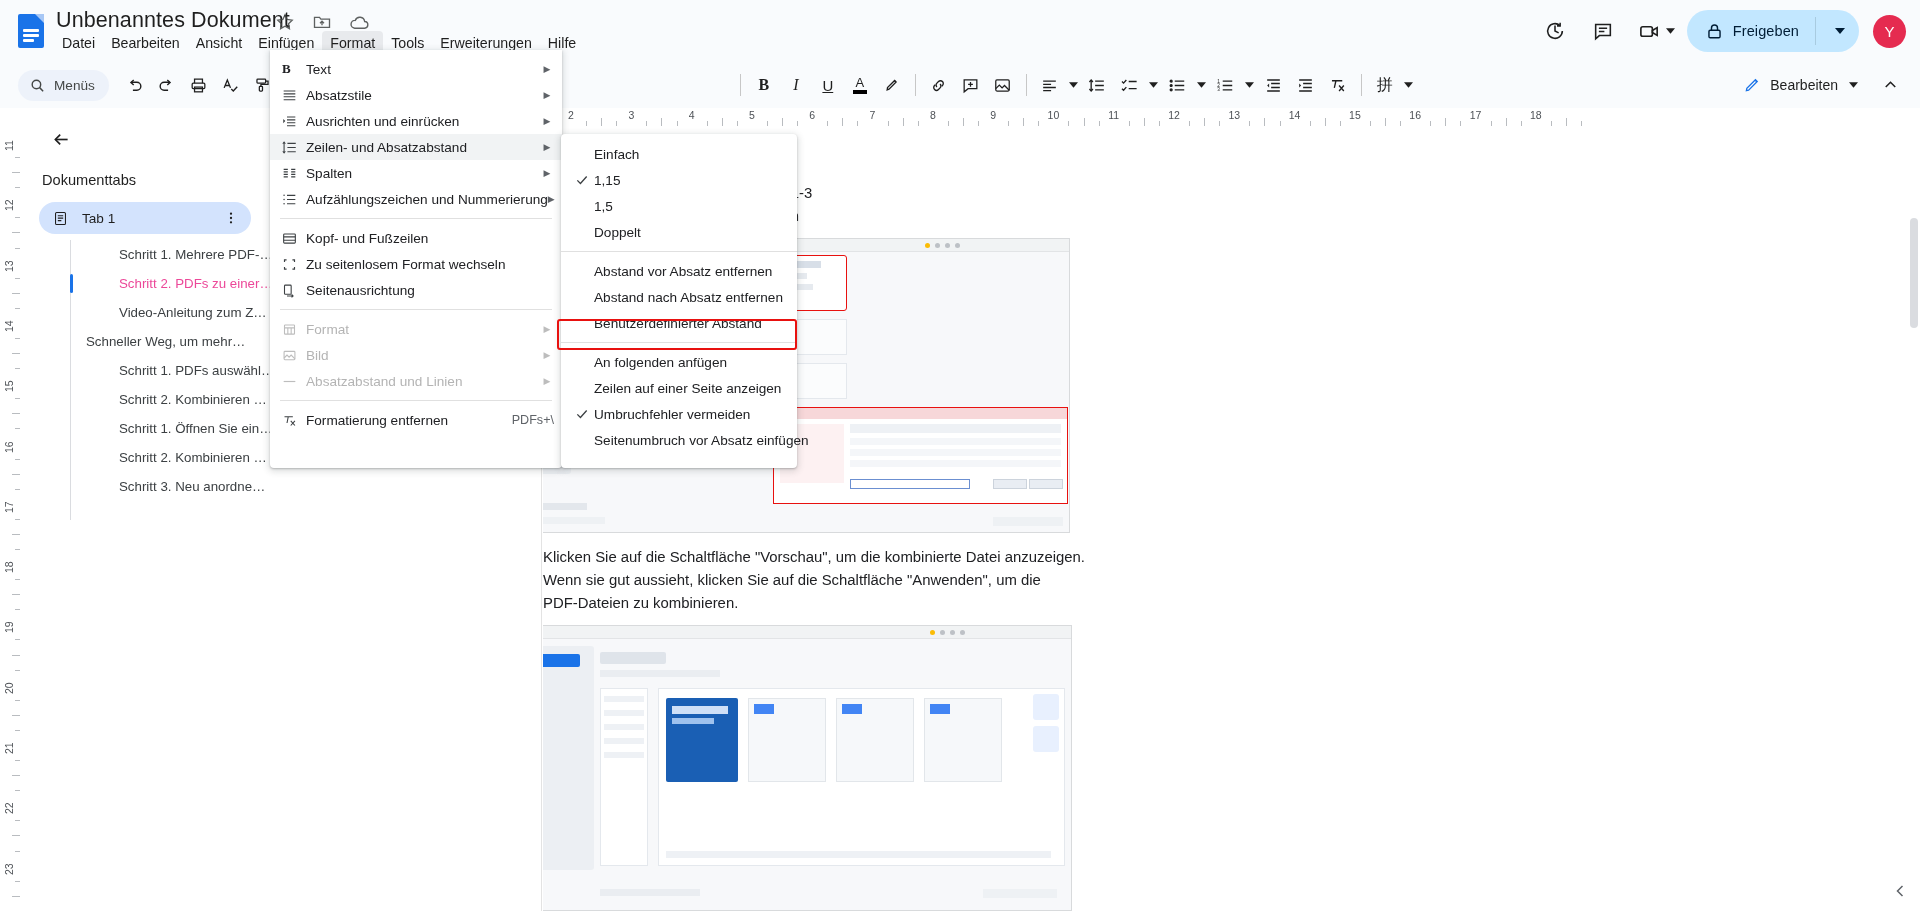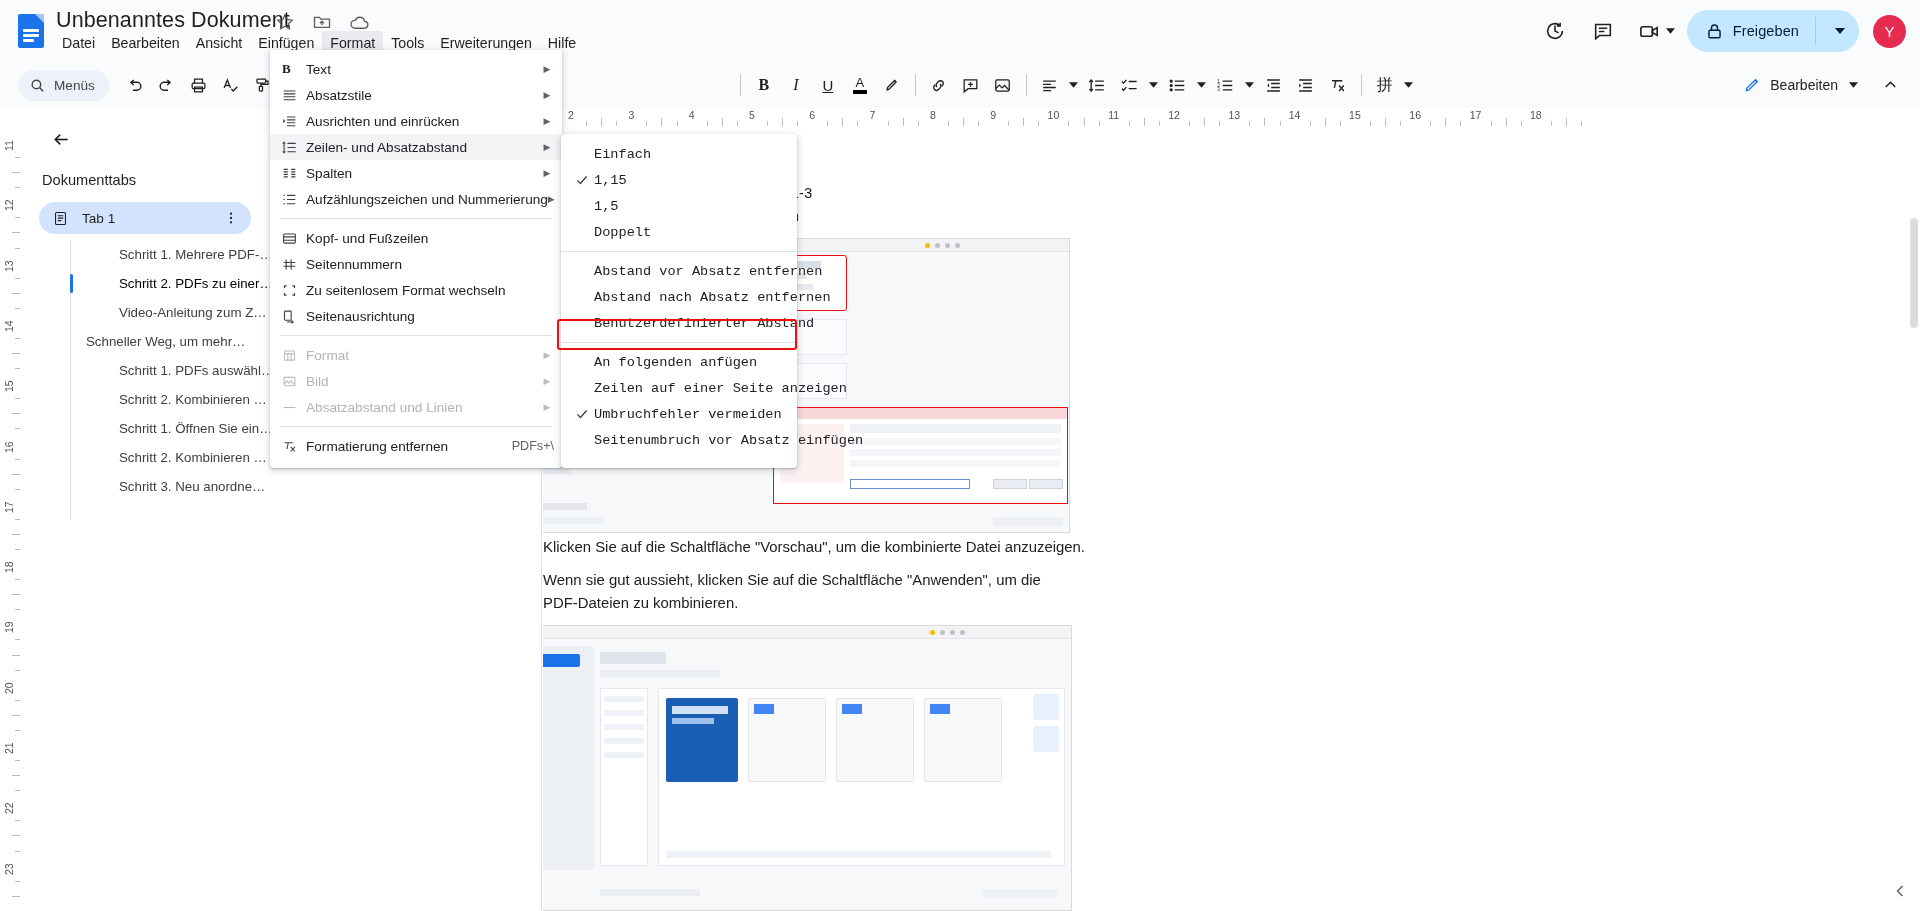--- a/index.html
+++ b/index.html
@@ -137,21 +137,21 @@
   .tab-row .tlbl { font-size:13.6px; color:#1f1f1f; margin-left:13px; flex:1; }
   .tab-more { width:20px; height:24px; display:flex; align-items:center; justify-content:center; cursor:pointer; }
   .outline { position:absolute; left:17px; top:132px; width:250px; }
   .outline-rail { position:absolute; left:31px; top:0; width:1px; height:280px; background:#dadce0; }
   .ol-item {
     position:relative; height:29px; display:flex; align-items:center;
     font-size:13.3px; color:#3c4043; white-space:nowrap; cursor:pointer;
   }
   .ol-item.lvl1 { padding-left:47px; }
   .ol-item.lvl2 { padding-left:80px; }
-  .ol-item.active { color:#000000; }
+  .ol-item.active { color:#ec4899; }
   .ol-item .marker {
     position:absolute; left:31px; top:5px; width:3px; height:19px;
     background:#1a73e8; border-radius:2px;
   }
 
   
   .doc-area {
     position:absolute; top:128px; left:543px; width:1377px; height:783px;
     background:#fff; overflow:hidden;
   }
@@ -191,21 +191,21 @@
     position:absolute; left:561px; top:134px; width:236px; height:334px;
     background:#fff; border-radius:4px;
     box-shadow: 0 2px 6px 2px rgba(60,64,67,.15), 0 1px 2px rgba(60,64,67,.3);
     padding:7px 0; z-index:60;
   }
   .smi {
     position:relative; height:26px; display:flex; align-items:center;
     padding-left:14px; font-size:13.6px; color:#202124; cursor:pointer;
   }
   .smi .chk { width:19px; display:flex; align-items:center; justify-content:flex-start; flex:0 0 19px; }
-  .smi .slbl { white-space:nowrap;font-family:Liberation Mono, monospace; }
+  .smi .slbl { white-space:nowrap; }
   .smi-div { height:1px; background:#e0e0e0; margin:6px 0; }
   .hl-box {
     position:absolute; left:557px; top:319px; width:240px; height:31px;
     border:2.5px solid #e8110f; border-radius:3px; z-index:70; pointer-events:none;
   }
 
   .scrollbar-r {
     position:absolute; right:2px; top:218px; width:8px; height:110px;
     background:#dadce0; border-radius:4px;
   }
@@ -662,21 +662,21 @@
           <div style="position:absolute;left:76px;top:52px;right:6px;height:7px;background:#f4f6f9"></div>
           <div style="position:absolute;left:76px;bottom:14px;width:120px;height:10px;border:1px solid #6b8fd1;background:#fff"></div>
           <div style="position:absolute;right:40px;bottom:14px;width:34px;height:10px;background:#e9edf3;border:1px solid #ccd3dc"></div>
           <div style="position:absolute;right:4px;bottom:14px;width:34px;height:10px;background:#e9edf3;border:1px solid #ccd3dc"></div>
         </div>
         <div style="position:absolute;left:6px;bottom:22px;width:60px;height:7px;background:#e3e7ec"></div>
         <div style="position:absolute;left:6px;bottom:8px;width:78px;height:7px;background:#eef1f4"></div>
         <div style="position:absolute;right:6px;bottom:6px;width:70px;height:9px;background:#eef1f4"></div>
       </div>
 
-      <div class="doc-p2" style="top:408px">Klicken Sie auf die Schaltfläche "Vorschau", um die kombinierte Datei anzuzeigen.</div>
+      <div class="doc-p2" style="top:418px">Klicken Sie auf die Schaltfläche "Vorschau", um die kombinierte Datei anzuzeigen.</div>
       <div class="doc-p2" style="top:441px">Wenn sie gut aussieht, klicken Sie auf die Schaltfläche "Anwenden", um die</div>
       <div class="doc-p2" style="top:464px">PDF-Dateien zu kombinieren.</div>
 
       <div class="shot" style="left:-18px; top:497px; width:547px; height:286px; background:#f7f8fa;">
         <div class="shot-bar"></div>
         <div class="shot-dot" style="left:404px;background:#fbbc05"></div>
         <div class="shot-dot" style="left:414px;background:#bdc1c6"></div>
         <div class="shot-dot" style="left:424px;background:#bdc1c6"></div>
         <div class="shot-dot" style="left:434px;background:#bdc1c6"></div>
         <div style="position:absolute;left:6px;top:20px;width:62px;bottom:40px;background:#eceff3;border-radius:3px"></div>
@@ -838,28 +838,20 @@
       <span class="mi-ico">
         <svg viewBox="0 0 18 18" width="15" height="15" stroke="#3c4043" stroke-width="1.3" fill="none">
             <rect x="2" y="3.5" width="14" height="11" rx="1"></rect>
             <path d="M2 7h14M2 11h14"></path>
           </svg>
       </span>
       <span class="mi-lbl">Kopf- und Fußzeilen</span>
     </div>
     <div class="mi">
       <span class="mi-ico">
-        <svg viewBox="0 0 18 18" width="15" height="15" stroke="#3c4043" stroke-width="1.3">
-            <path d="M5 3v12M11 3v12M2 6.5h14M2 11h14"></path>
-          </svg>
-      </span>
-      <span class="mi-lbl">Seitennummern</span>
-    </div>
-    <div class="mi">
-      <span class="mi-ico">
         <svg viewBox="0 0 18 18" width="15" height="15" stroke="#3c4043" stroke-width="1.4" fill="none">
           <path d="M3 6V3.5h2.5M15 6V3.5h-2.5M3 12v2.5h2.5M15 12v2.5h-2.5"></path>
         </svg>
       </span>
       <span class="mi-lbl">Zu seitenlosem Format wechseln</span>
     </div>
     <div class="mi">
       <span class="mi-ico">
         <svg viewBox="0 0 18 18" width="15" height="15" stroke="#3c4043" stroke-width="1.3" fill="none">
             <rect x="3" y="2.5" width="8" height="11" rx="1"></rect>

